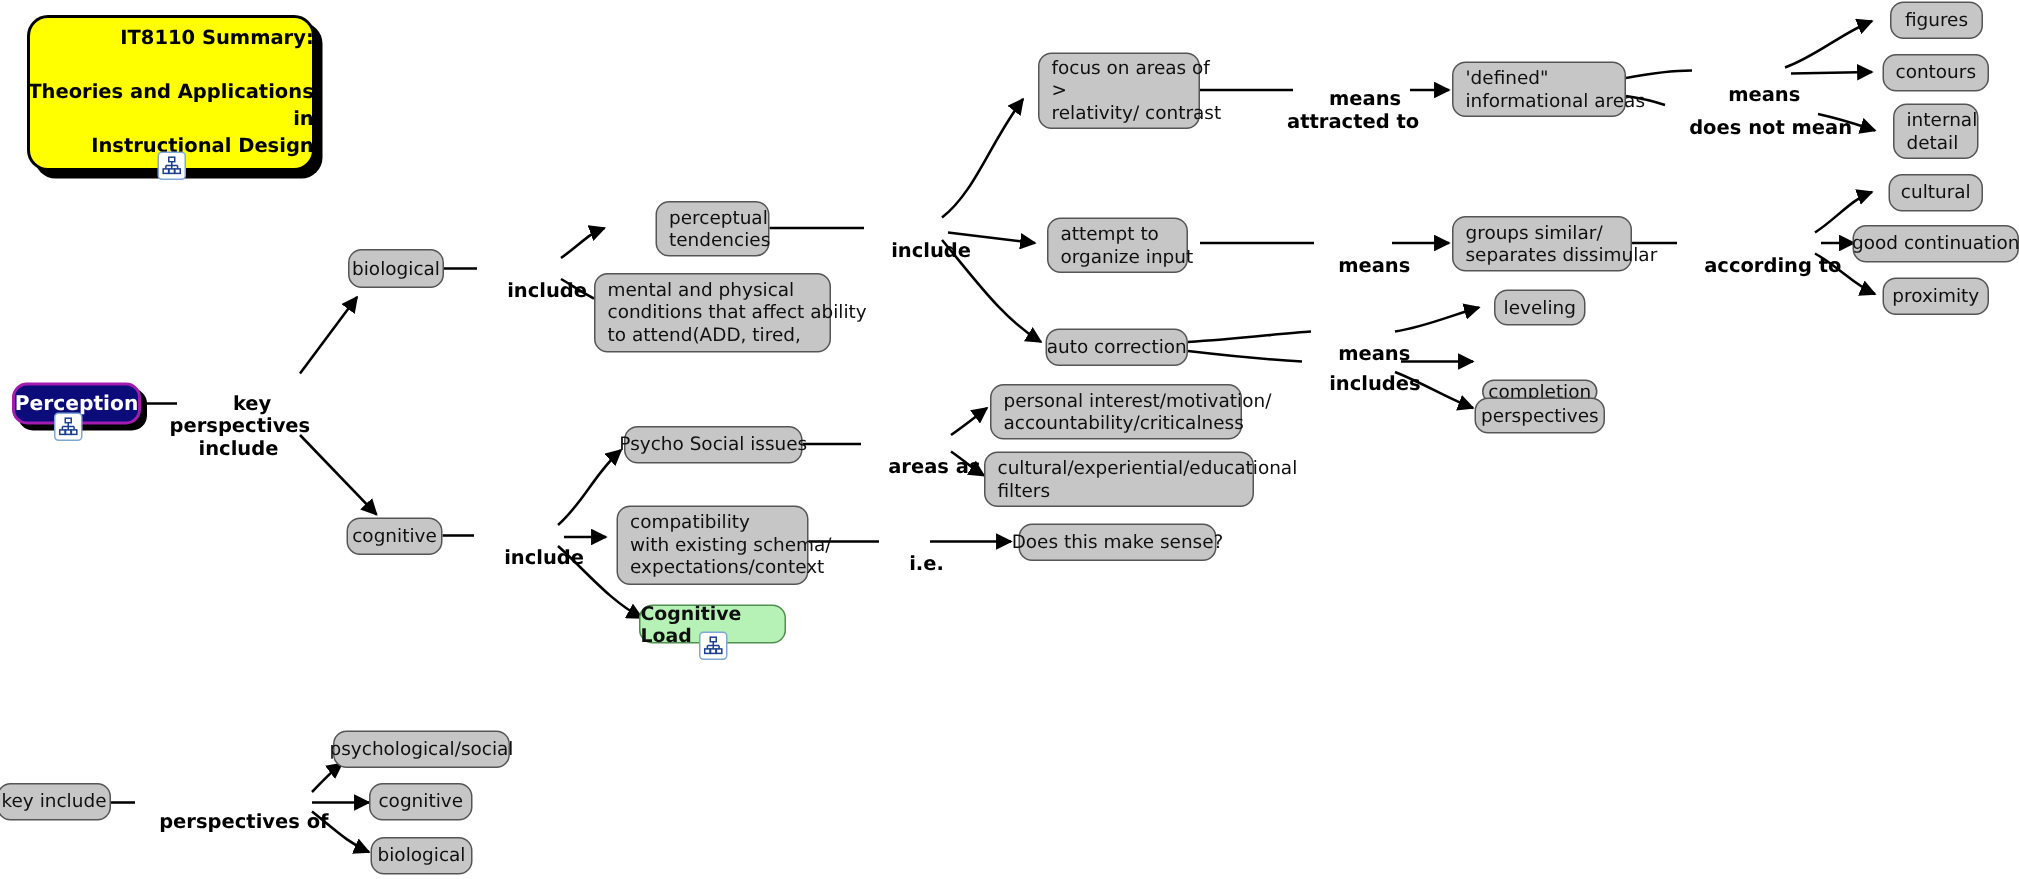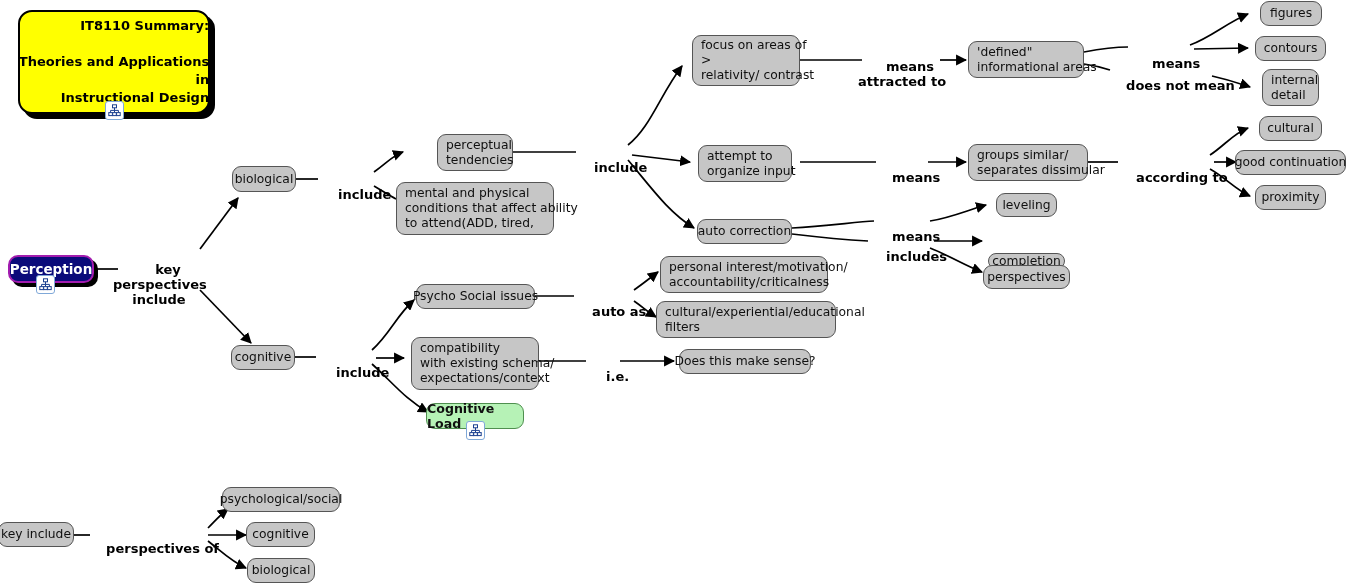--- a/index.html
+++ b/index.html
@@ -407,21 +407,21 @@
 
   <div class="label" style="left:1108px;top:63px;width:104px;">
     <span>does not mean</span>
   </div>
 
   <div class="label" style="left:1118px;top:155px;width:96px;">
     <span>according to</span>
   </div>
 
   <div class="label" style="left:574px;top:289px;width:60px;">
-    <span>auto as</span>
+    <span>areas as</span>
   </div>
 
   <div class="label" style="left:588px;top:354px;width:32px;">
     <span>i.e.</span>
   </div>
 
   <div class="label" style="left:88px;top:526px;width:120px;">
     <span>perspectives of</span>
   </div>
 

